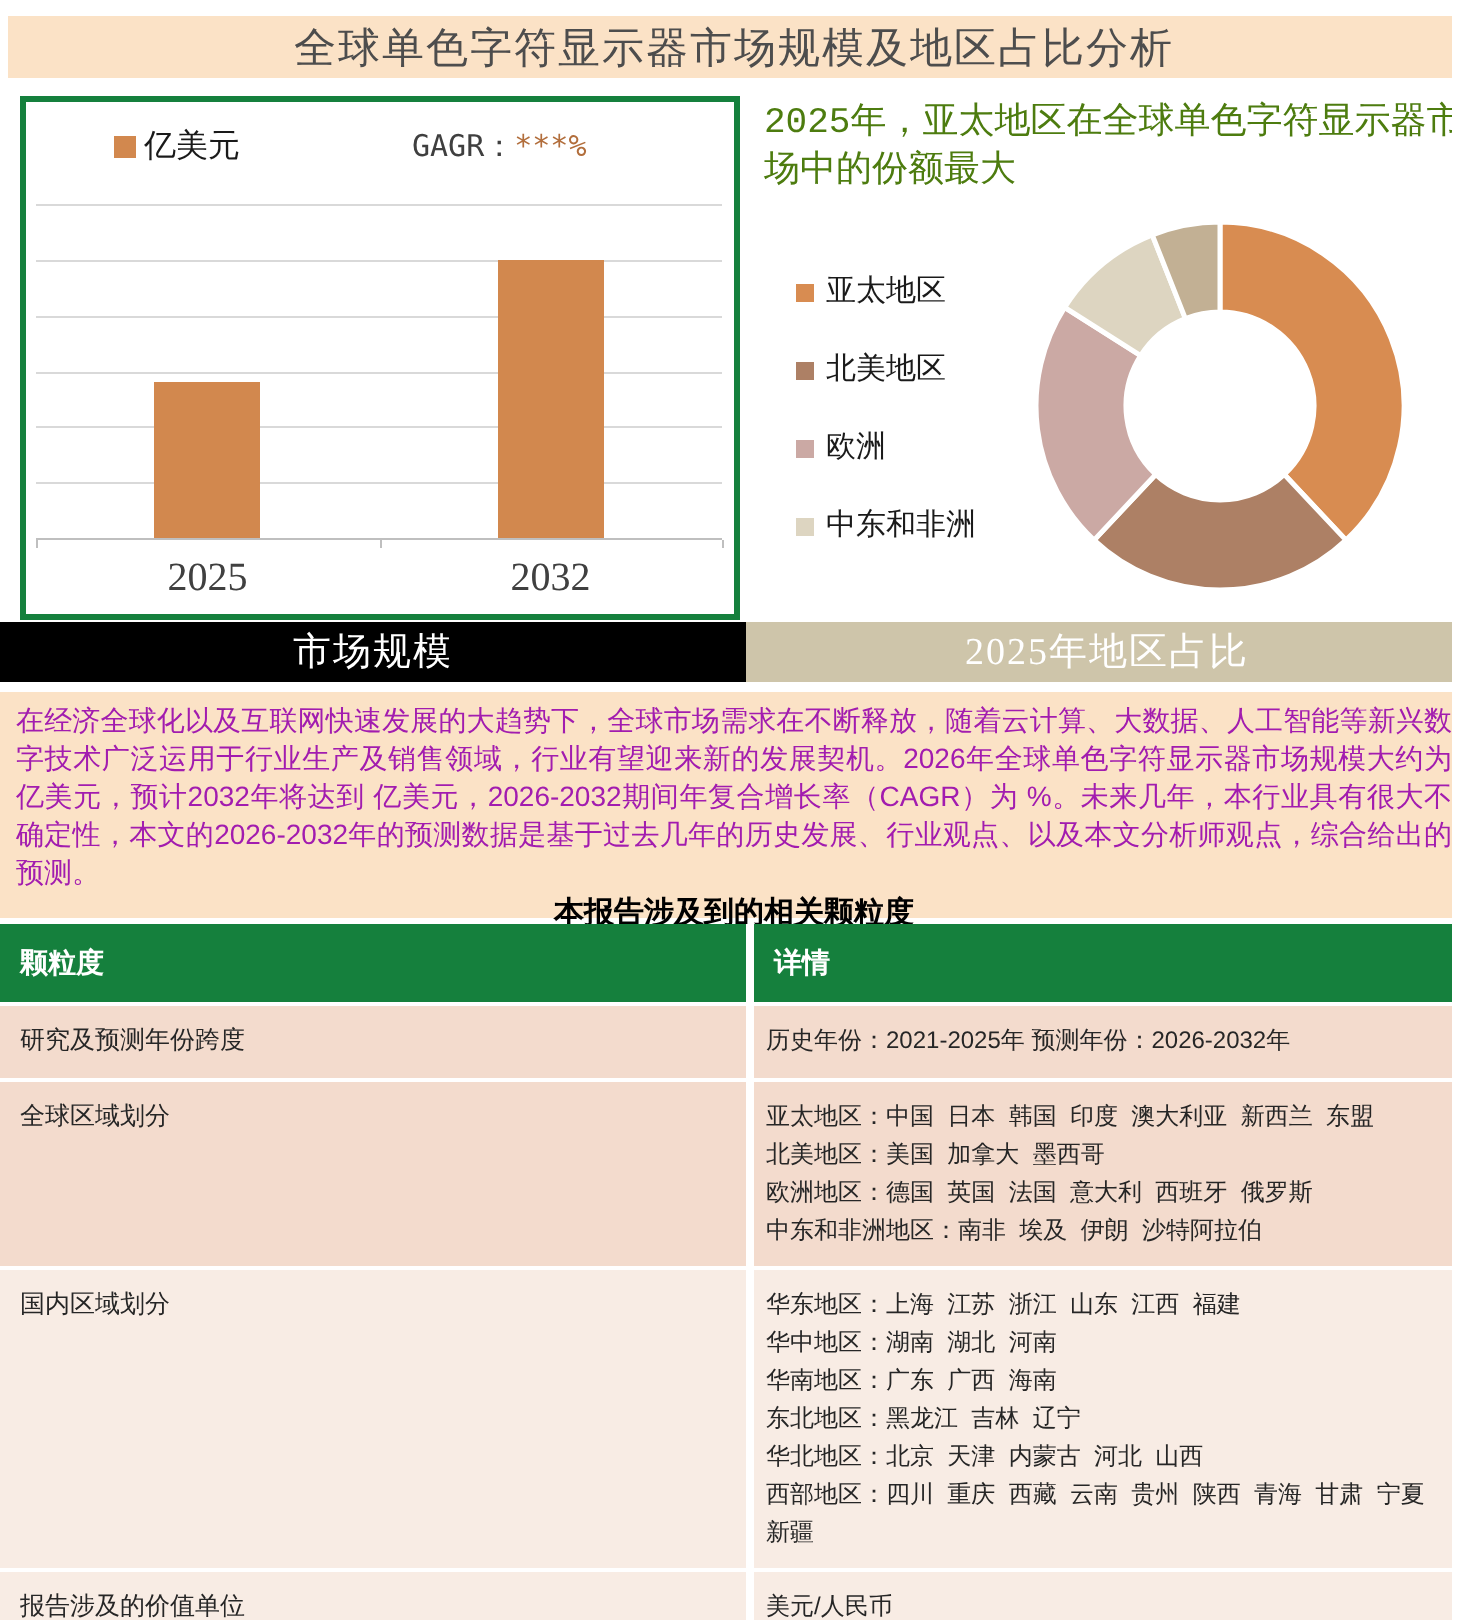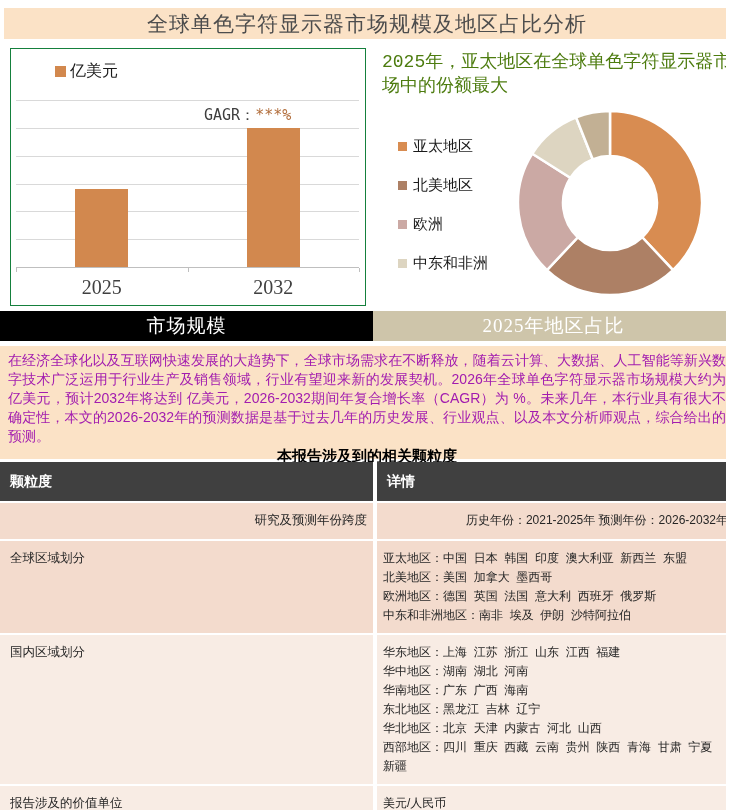--- a/index.html
+++ b/index.html
@@ -4,25 +4,25 @@
 <style>
   html,body{margin:0;padding:0;background:#fff;}
   #page{position:relative;width:726px;height:810px;background:#fff;overflow:hidden;
         font-family:"Liberation Sans",sans-serif;}
   
   #title-bar{position:absolute;left:4px;top:8px;width:726px;height:31px;background:#FBE2C6;
              display:flex;align-items:center;justify-content:center;}
   #title-bar .t{font-family:"Liberation Serif",serif;font-size:21px;color:#4d4d4d;letter-spacing:1px;}
   
   #bar-panel{position:absolute;left:10px;top:48px;width:354px;height:256px;background:#fff;
-             border:1px solid #15803d;}
+             border:3px solid #15803d;}
   #bar-legend{position:absolute;left:44px;top:12px;display:flex;align-items:center;}
   #bar-legend .sw{width:11px;height:11px;margin-right:4px;}
   #bar-legend .lb{font-family:"Liberation Serif",serif;font-size:16px;color:#1a1a1a;}
-  #cagr{position:absolute;left:193px;top:13px;font-family:"DejaVu Sans Mono",monospace;font-size:15px;color:#3f3f3f;margin-top:44px;}
+  #cagr{position:absolute;left:193px;top:13px;font-family:"DejaVu Sans Mono",monospace;font-size:15px;color:#3f3f3f;}
   #cagr .v{color:#b26e3c;}
   #bar-plot{position:absolute;left:5px;top:51px;width:343px;height:167px;}
   .gridline{position:absolute;left:0;width:100%;height:1px;background:#d9d9d9;}
   #axis{position:absolute;left:5px;top:218px;width:343px;height:1px;background:#bfbfbf;}
   .tick{position:absolute;top:219px;width:1px;height:4px;background:#bfbfbf;}
   .bar{position:absolute;bottom:0;}
   .xlabel{position:absolute;top:227px;width:80px;text-align:center;
           font-family:"Liberation Serif",serif;font-size:20px;color:#404040;}
   
   #donut-heading{position:absolute;left:382px;top:50px;width:350px;
@@ -40,21 +40,21 @@
   #tab-right{width:361px;background:#CEC5AA;}
   
   #peach-block{position:absolute;left:0;top:346px;width:734px;height:113px;background:#FBE2C6;}
   #summary{padding:5px 8px 0 8px;font-size:14px;line-height:19px;color:#a21caf;text-align:justify;}
   #table-caption{margin-top:1px;text-align:center;font-size:15px;font-weight:bold;color:#000;}
   
   #gtable{position:absolute;left:0;top:462px;width:734px;}
   .trow{display:grid;grid-template-columns:373px 4px 357px;margin-bottom:2px;}
   .trow .gap{background:#fff;}
   #thead{height:39px;margin-bottom:2px;}
-  #thead .cell{background:#404040;color:#fff;font-weight:bold;font-size:14px;
+  #thead .cell{background:#15803d;color:#fff;font-weight:bold;font-size:14px;
                display:flex;align-items:center;padding:0 10px;}
   .cell-l,.cell-r{padding:8px 6px 8px 10px;font-size:12.5px;line-height:19px;color:#262626;}
   .cell-r{white-space:pre-wrap;padding-left:6px;font-size:12px;}
   .row-a .cell-l,.row-a .cell-r{background:#F3DBCD;}
   .row-b .cell-l,.row-b .cell-r{background:#F8ECE4;}
 </style>
 </head>
 <body>
 
 <div id="page">
@@ -124,21 +124,21 @@
     <div id="table-caption">本报告涉及到的相关颗粒度</div>
   </div>
 
   <div id="gtable">
     <div class="trow" id="thead">
       <div class="cell">颗粒度</div>
       <div class="gap"></div>
       <div class="cell">详情</div>
     </div>
     <div id="table-rows">
-        <div class="trow row-a" style="min-height: 36px; text-align: right;">
+        <div class="trow row-a" style="min-height: 36px;">
           <div class="cell-l">研究及预测年份跨度</div>
           <div class="gap"></div>
           <div class="cell-r">历史年份：2021-2025年 预测年份：2026-2032年</div>
         </div>
         <div class="trow row-a" style="min-height: 87px;">
           <div class="cell-l">全球区域划分</div>
           <div class="gap"></div>
           <div class="cell-r">亚太地区：中国  日本  韩国  印度  澳大利亚  新西兰  东盟
 北美地区：美国  加拿大  墨西哥
 欧洲地区：德国  英国  法国  意大利  西班牙  俄罗斯

